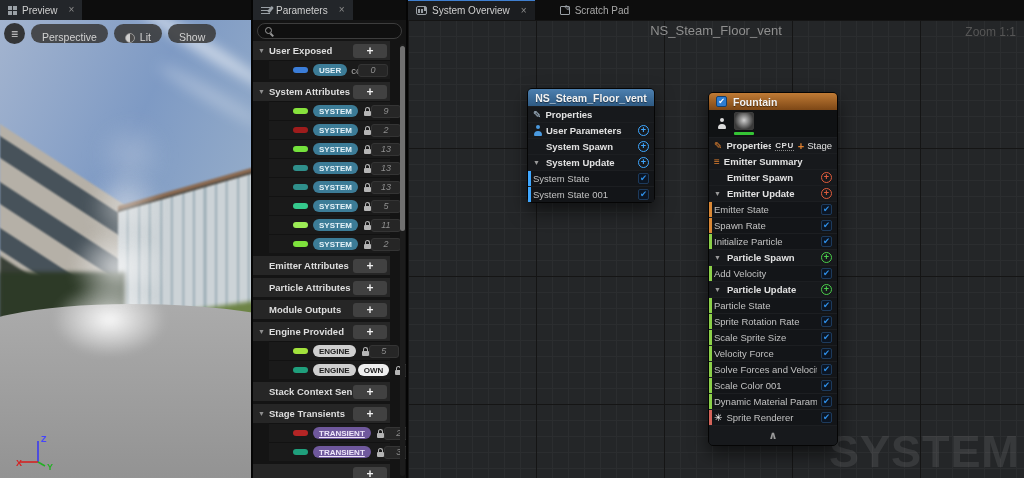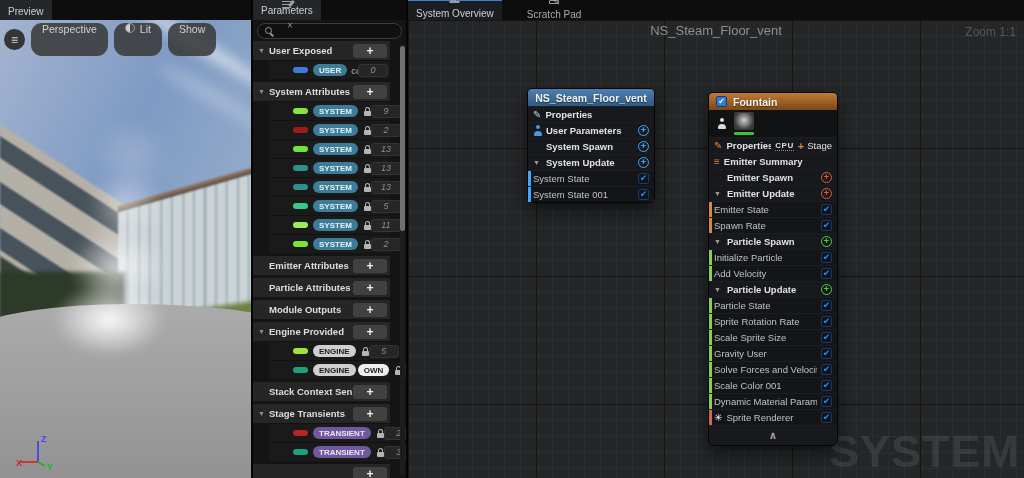--- a/index.html
+++ b/index.html
@@ -2,21 +2,21 @@
 <html><head>
 <meta charset="utf-8">
 <style>
   * { box-sizing: border-box; margin: 0; padding: 0; }
   html,body { width:1024px; height:478px; overflow:hidden; background:#000; }
   body { font-family:"Liberation Sans","DejaVu Sans",sans-serif; font-size:10px; color:#c8c8c8; }
   #app { width:1024px; height:478px; display:flex; position:relative; background:#0a0a0a; }
 
   
   .tabbar { height:20px; background:#0d0d0d; display:flex; align-items:stretch; flex:none; }
-  .tab { display:flex; align-items:center; gap:5px; padding:0 8px; background:#23262a; color:#cfcfcf; font-size:10px; position:relative;flex-direction:column; }
+  .tab { display:flex; align-items:center; gap:5px; padding:0 8px; background:#23262a; color:#cfcfcf; font-size:10px; position:relative; }
   .tab.active-blue { border-top:1px solid #3f7fd0; background:#1b1d20; }
   .tab.ghost { background:transparent; color:#a8a8a8;padding-left:25px; }
   .tab-close { color:#8d8d8d; font-size:10px; margin-left:6px; line-height:1; }
   .tab-close::before { content:"×"; }
 
   .gridicon { width:9px; height:9px; display:grid; grid-template-columns:1fr 1fr; gap:1px; }
   .gridicon i { background:#9aa0a6; }
   .paramsicon { width:10px; height:9px; position:relative; }
   .paramsicon::before { content:""; position:absolute; left:0; top:1px; width:9px; height:1px; background:#9aa0a6; box-shadow:0 3px 0 #9aa0a6, 0 6px 0 #9aa0a6; }
   .paramsicon::after { content:""; position:absolute; right:-1px; top:0px; width:3px; height:7px; background:#9aa0a6; transform:rotate(40deg); border-radius:1px; }
@@ -42,21 +42,21 @@
   .grass { position:absolute; left:120px; top:290px; width:140px; height:42px; background:#6d8446; transform:skewY(-8deg); filter:blur(2px); }
   .ground { position:absolute; left:-40px; top:284px; width:340px; height:200px; background:linear-gradient(180deg,#ababab,#8f8f8f); border-radius:50% 50% 0 0 / 36px 28px; }
   .smoke { position:absolute; border-radius:50%; }
   .smoke.s1 { left:52px; top:262px; width:115px; height:75px; background:radial-gradient(ellipse at center, rgba(255,255,255,.95) 0%, rgba(255,255,255,0) 70%); filter:blur(4px); }
   .smoke.s2 { left:70px; top:205px; width:95px; height:85px; background:radial-gradient(ellipse at center, rgba(250,250,250,.8) 0%, rgba(255,255,255,0) 70%); filter:blur(6px); }
   .smoke.s3 { left:88px; top:150px; width:75px; height:75px; background:radial-gradient(ellipse at center, rgba(245,245,245,.55) 0%, rgba(255,255,255,0) 70%); filter:blur(8px); }
   .smoke.s4 { left:95px; top:100px; width:70px; height:70px; background:radial-gradient(ellipse at center, rgba(240,240,240,.3) 0%, rgba(255,255,255,0) 70%); filter:blur(10px); }
   #vp-toolbar { position:absolute; top:3px; left:4px; display:flex; align-items:center; gap:6px; }
   .vp-burger { width:21px; height:21px; border-radius:50%; background:rgba(42,42,42,.92); display:flex; align-items:center; justify-content:center; color:#d8d8d8; }
   .vp-burger::before { content:"≡"; font-size:12px; font-weight:bold; }
-  .vp-pill { height:33px; border-radius:11px; background:rgba(58,58,58,.88); color:#d2d2d2; display:flex; align-items:flex-start; gap:5px; padding:0 11px; font-size:10.5px; }
+  .vp-pill { height:19px; border-radius:11px; background:rgba(58,58,58,.88); color:#d2d2d2; display:flex; align-items:flex-end; gap:5px; padding:0 11px; font-size:10.5px; }
   .liticon { width:10px; height:10px; border-radius:50%; border:1px solid #999; background:linear-gradient(90deg,#cfcfcf 50%,#4a4a4a 50%); }
   #axis-gizmo { position:absolute; left:16px; bottom:8px; }
 
   
   #params-panel { width:155px; flex:none; display:flex; flex-direction:column; background:#141414; border-right:2px solid #050505; position:relative; }
   #param-search { margin:3px 4px 2px 4px; height:16px; border-radius:9px; background:#101010; border:1px solid #3d3d3d; display:flex; align-items:center; gap:5px; padding:0 7px; flex:none; }
   .mag { width:9px; height:9px; position:relative; flex:none; }
   .mag::before { content:""; position:absolute; top:0; left:0; width:5px; height:5px; border:1.5px solid #9a9a9a; border-radius:50%; }
   .mag::after { content:""; position:absolute; bottom:0; right:0; width:4px; height:1.5px; background:#9a9a9a; transform:rotate(45deg); }
   #param-search input { background:transparent; border:none; outline:none; color:#bdbdbd; font-size:14px; width:100%; font-family:inherit;margin-top:40px; }
@@ -69,21 +69,21 @@
   .sec-arrow[data-arrow="false"] { visibility:hidden; }
   .sec-label { font-weight:bold; font-size:9.5px; color:#dedede; flex:1; white-space:nowrap; overflow:hidden; }
   .sec-add { width:34px; height:14px; flex:none; background:#414141; border:none; border-radius:3px; color:#f0f0f0; display:flex; align-items:center; justify-content:center; }
   .sec-add::before { content:"+"; font-size:12px; font-weight:bold; line-height:1; }
   .param-row { display:flex; align-items:center; height:19px; padding-left:24px; background:#1a1a1a; border-top:1px solid #121212; position:relative;margin-left:16px; }
   .pill { width:15px; height:6px; border-radius:3px; flex:none; margin-right:5px; }
   .badge { border-radius:7px; padding:1.5px 6px; font-size:8px; font-weight:bold; flex:none; white-space:nowrap; }
   .badge[data-kind="USER"], .badge[data-kind="SYSTEM"] { background:#3c7c97; color:#e4f2f8; }
   .badge[data-kind="ENGINE"] { background:#cfcfcf; color:#1c1c1c;border-radius:6px; }
   .badge[data-kind="OWN"] { background:#efefef; color:#1c1c1c; margin-left:2px; }
-  .badge[data-kind="TRANSIENT"] { background:#6f589c; color:#ece4f8; }
+  .badge[data-kind="TRANSIENT"] { background:#6f589c; color:#ece4f8;text-decoration:underline; }
   .pname { margin-left:4px; color:#b4b4b4; font-size:9.5px; white-space:nowrap; overflow:hidden; max-width:34px; }
   .lock { width:7px; height:9px; position:relative; flex:none; margin-left:2px; }
   .lock::before { content:""; position:absolute; top:0; left:1px; width:3px; height:4px; border:1px solid #b5b5b5; border-bottom:none; border-radius:2.5px 2.5px 0 0; }
   .lock::after { content:""; position:absolute; bottom:0; left:0; width:7px; height:5px; background:#b5b5b5; border-radius:1px; }
   .pcount { margin-left:auto; margin-right:2px; width:30px; height:13px; background:#262626; border:1px solid #343434; border-radius:3px; display:flex; align-items:center; justify-content:center; font-style:italic; font-size:9px; color:#8f8f8f; flex:none; }
   #param-scrollbar { position:absolute; right:1px; top:44px; bottom:2px; width:5px; background:#1c1c1c; border-radius:3px; }
   #param-scroll-thumb { position:absolute; top:2px; left:0; width:5px; height:185px; background:#707070; border-radius:3px; }
 
   
   #graph-panel { flex:1; display:flex; flex-direction:column; position:relative; overflow:hidden; }
@@ -589,42 +589,42 @@
             </div>
 
             <div class="nrow">
               <span class="naccent" style="background:#d98836"></span>
 
               <span class="nlabel">Spawn Rate</span>
               <span class="ncheck"></span>
 
             </div>
 
+            <div class="nrow">
+              <span class="naccent" style="background:#8cd04a"></span>
+
+              <span class="nlabel">Initialize Particle</span>
+              <span class="ncheck"></span>
+
+            </div>
+
             <div class="nrow" data-header="true">
 
               <span class="narrow" data-arrow="true"></span>
 
               <span class="nlabel">Particle Spawn</span>
 
               <span class="nplus" style="color:#4ad04a">
                 <span></span>
               </span>
             </div>
 
             <div class="nrow">
               <span class="naccent" style="background:#8cd04a"></span>
 
-              <span class="nlabel">Initialize Particle</span>
-              <span class="ncheck"></span>
-
-            </div>
-
-            <div class="nrow">
-              <span class="naccent" style="background:#8cd04a"></span>
-
               <span class="nlabel">Add Velocity</span>
               <span class="ncheck"></span>
 
             </div>
 
             <div class="nrow" data-header="true">
 
               <span class="narrow" data-arrow="true"></span>
 
               <span class="nlabel">Particle Update</span>
@@ -654,21 +654,21 @@
               <span class="naccent" style="background:#8cd04a"></span>
 
               <span class="nlabel">Scale Sprite Size</span>
               <span class="ncheck"></span>
 
             </div>
 
             <div class="nrow">
               <span class="naccent" style="background:#8cd04a"></span>
 
-              <span class="nlabel">Gravity User</span>
+              <span class="nlabel">Velocity Force</span>
               <span class="ncheck"></span>
 
             </div>
 
             <div class="nrow">
               <span class="naccent" style="background:#8cd04a"></span>
 
               <span class="nlabel">Solve Forces and Velocity</span>
               <span class="ncheck"></span>
 

